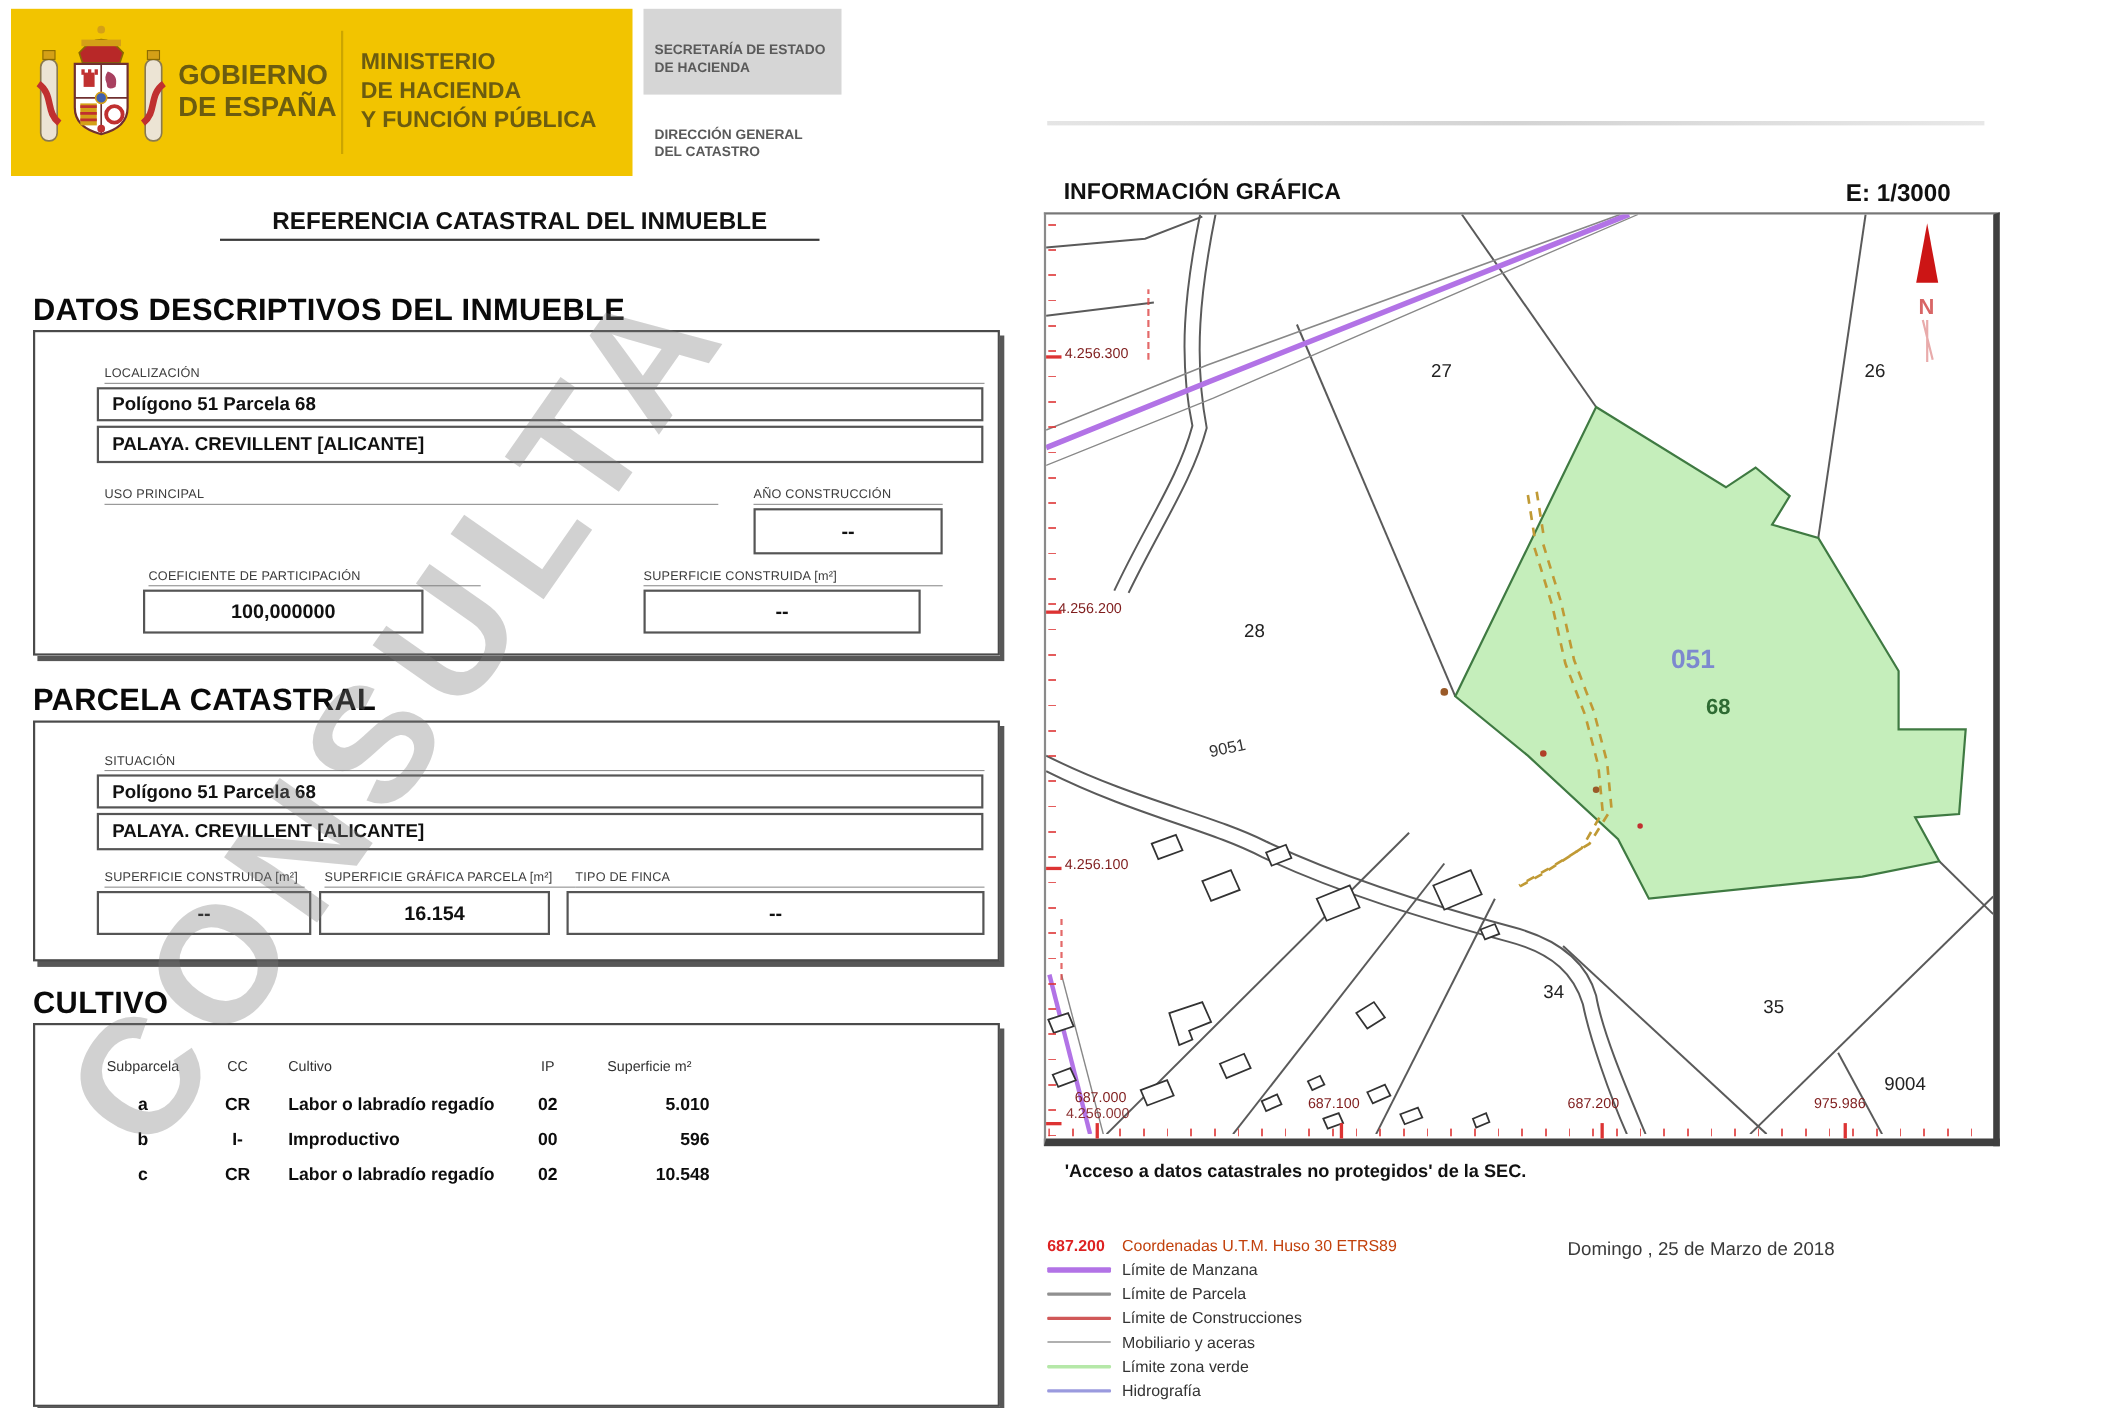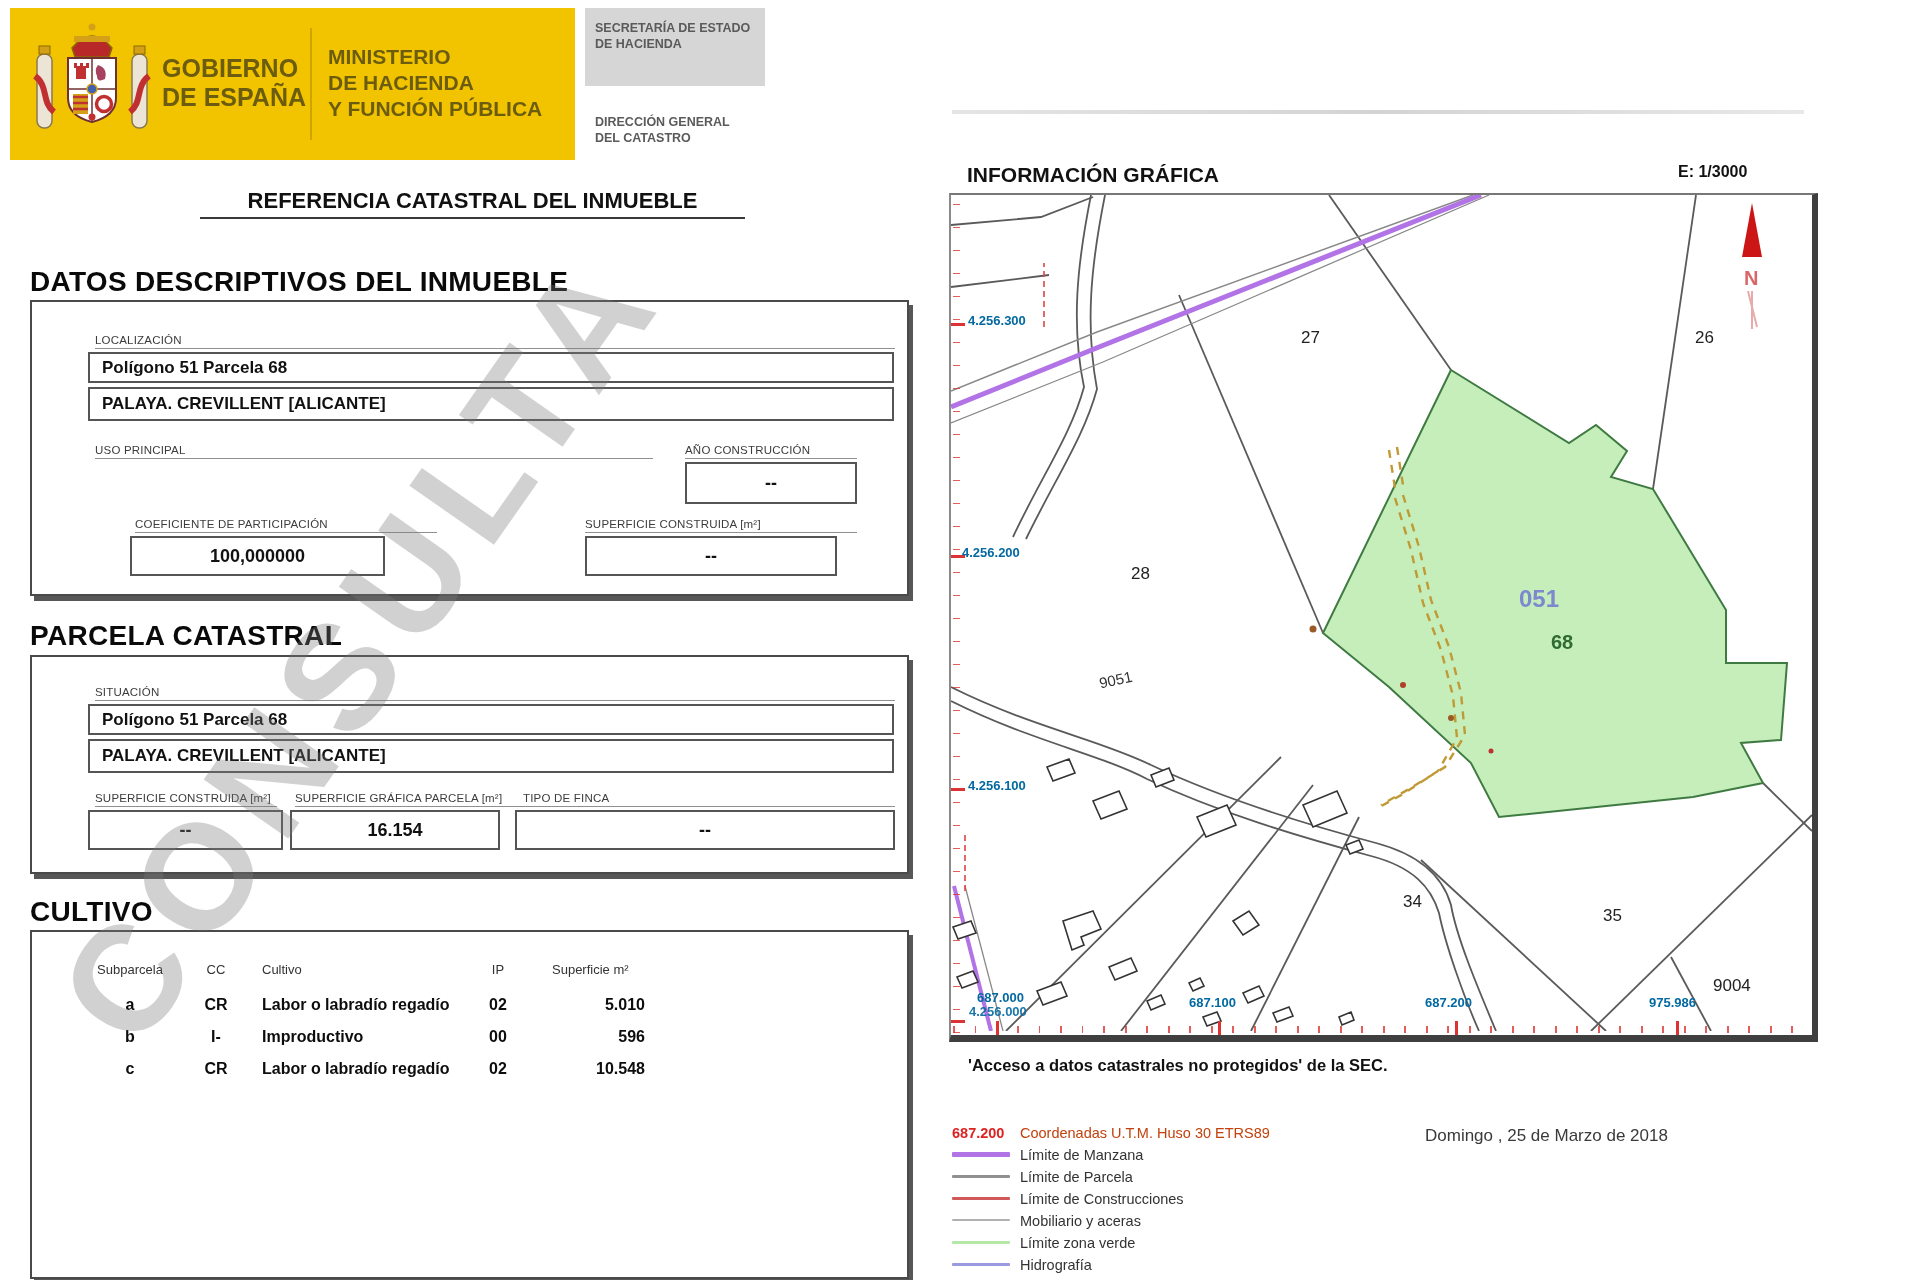--- a/index.html
+++ b/index.html
@@ -4,21 +4,21 @@
 <style>
   html,body{margin:0;padding:0;background:#fff;}
   .page{position:relative;width:1920px;height:1280px;background:#ffffff;overflow:hidden;
         font-family:"Liberation Sans",sans-serif;color:#111;}
   
   .logo-block{position:absolute;left:10px;top:8px;width:565px;height:152px;background:#f2c400;}
   .logo-sep{position:absolute;left:300px;top:20px;width:2px;height:112px;background:rgba(90,70,0,.25);}
   .gob-txt{position:absolute;left:152px;top:46px;font-weight:bold;font-size:25px;line-height:29px;color:#6b5c10;}
   .min-txt{position:absolute;left:318px;top:36px;font-weight:bold;font-size:21px;line-height:26px;color:#6b5c10;}
   .secretaria{position:absolute;left:585px;top:8px;width:180px;height:78px;background:#d6d6d6;
-              font-weight:bold;font-size:12.5px;line-height:16px;color:#5a5a5a;padding:12px 0 0 10px;box-sizing:border-box;}
+              font-weight:bold;font-size:12.5px;line-height:16px;color:#5a5a5a;padding:29px 0 0 10px;box-sizing:border-box;}
   .direccion{position:absolute;left:595px;top:114px;font-weight:bold;font-size:12.5px;line-height:16px;color:#5a5a5a;}
   
   .ref-title{position:absolute;left:200px;top:188px;width:545px;text-align:center;font-weight:bold;font-size:22px;
              border-bottom:2px solid #3a3a3a;padding-bottom:3px;}
   .ref-box{position:absolute;left:215px;top:220px;width:515px;height:32px;border:2px solid #3a3a3a;
            box-shadow:3px 4px 0 #777;display:flex;align-items:center;justify-content:center;
            font-weight:bold;font-size:22px;letter-spacing:1px;background:#fff;}
   
   .sh{position:absolute;font-weight:bold;font-size:28px;color:#0a0a0a;letter-spacing:.3px;}
   .sbox{position:absolute;border:2px solid #4a4a4a;box-shadow:4px 5px 0 rgba(45,45,45,.8);}
@@ -32,31 +32,31 @@
   .td{position:absolute;font-size:16px;font-weight:bold;color:#0d0d0d;}
   .tc{text-align:center;}
   .tr-right{text-align:right;}
   
   .watermark{position:absolute;left:-160px;top:560px;width:1040px;text-align:center;transform:rotate(-55deg);
              font-weight:bold;font-size:150px;letter-spacing:14px;color:rgba(120,120,120,.34);z-index:30;pointer-events:none;}
   
   .main-title{position:absolute;left:950px;top:10px;width:862px;text-align:center;font-weight:bold;font-size:29px;line-height:35px;}
   .title-rule{position:absolute;left:952px;top:110px;width:852px;height:4px;background:linear-gradient(90deg,#e0e0e0,#cccccc,#e4e4e4);opacity:.85;}
   .map-hdr{position:absolute;left:967px;top:163px;font-weight:bold;font-size:21px;}
-  .map-scale{position:absolute;left:1678px;top:163px;font-weight:bold;font-size:16px;}
+  .map-scale{position:absolute;left:1678px;top:163px;font-weight:bold;font-size:22px;}
   .map-box{position:absolute;left:949px;top:193px;width:861px;height:840px;background:#fff;
            border-top:2px solid #777;border-left:2px solid #8a8a8a;border-right:6px solid #3f3f3f;border-bottom:7px solid #3f3f3f;box-sizing:content-box;}
   .map-box svg{position:absolute;left:0;top:0;width:861px;height:836px;}
   .ticks-bottom{position:absolute;left:2px;right:6px;bottom:2px;height:7px;
                 background:repeating-linear-gradient(90deg,#d33 0 1.5px,transparent 1.5px 21.5px);opacity:.8;}
   .ticks-left{position:absolute;left:2px;top:2px;bottom:2px;width:7px;
               background:repeating-linear-gradient(0deg,#d33 0 1.5px,transparent 1.5px 23px);opacity:.8;}
   .tickb{position:absolute;width:3px;height:14px;background:#d33;bottom:0;}
   .tickl{position:absolute;width:14px;height:3px;background:#d33;left:0;}
-  .mcoord{position:absolute;color:#0369a1;font-size:13px;font-weight:bold;white-space:nowrap;text-align:center;}
+  .mcoord{position:absolute;color:#7f1d1d;font-size:13px;font-weight:normal;white-space:nowrap;text-align:center;}
   .vdash{position:absolute;width:2px;background:repeating-linear-gradient(0deg,#d44 0 6px,transparent 6px 10px);opacity:.8;}
   .mlab{font-size:17px;fill:#222;font-family:"Liberation Sans",sans-serif;}
   
   .note{position:absolute;left:968px;top:1054px;width:850px;font-weight:bold;font-size:16.5px;line-height:23px;}
   .lg-sample{position:absolute;left:952px;color:#d22;font-size:14.5px;font-weight:bold;}
   .lg-coordlbl{position:absolute;left:1020px;color:#c2410c;font-size:14.5px;}
   .lg-swatch{position:absolute;left:952px;width:58px;border-radius:1px;}
   .lg-label{position:absolute;left:1020px;font-size:14.5px;color:#333;}
   .date{position:absolute;left:1425px;top:1126px;font-size:17px;color:#3a3a3a;}
 </style>

